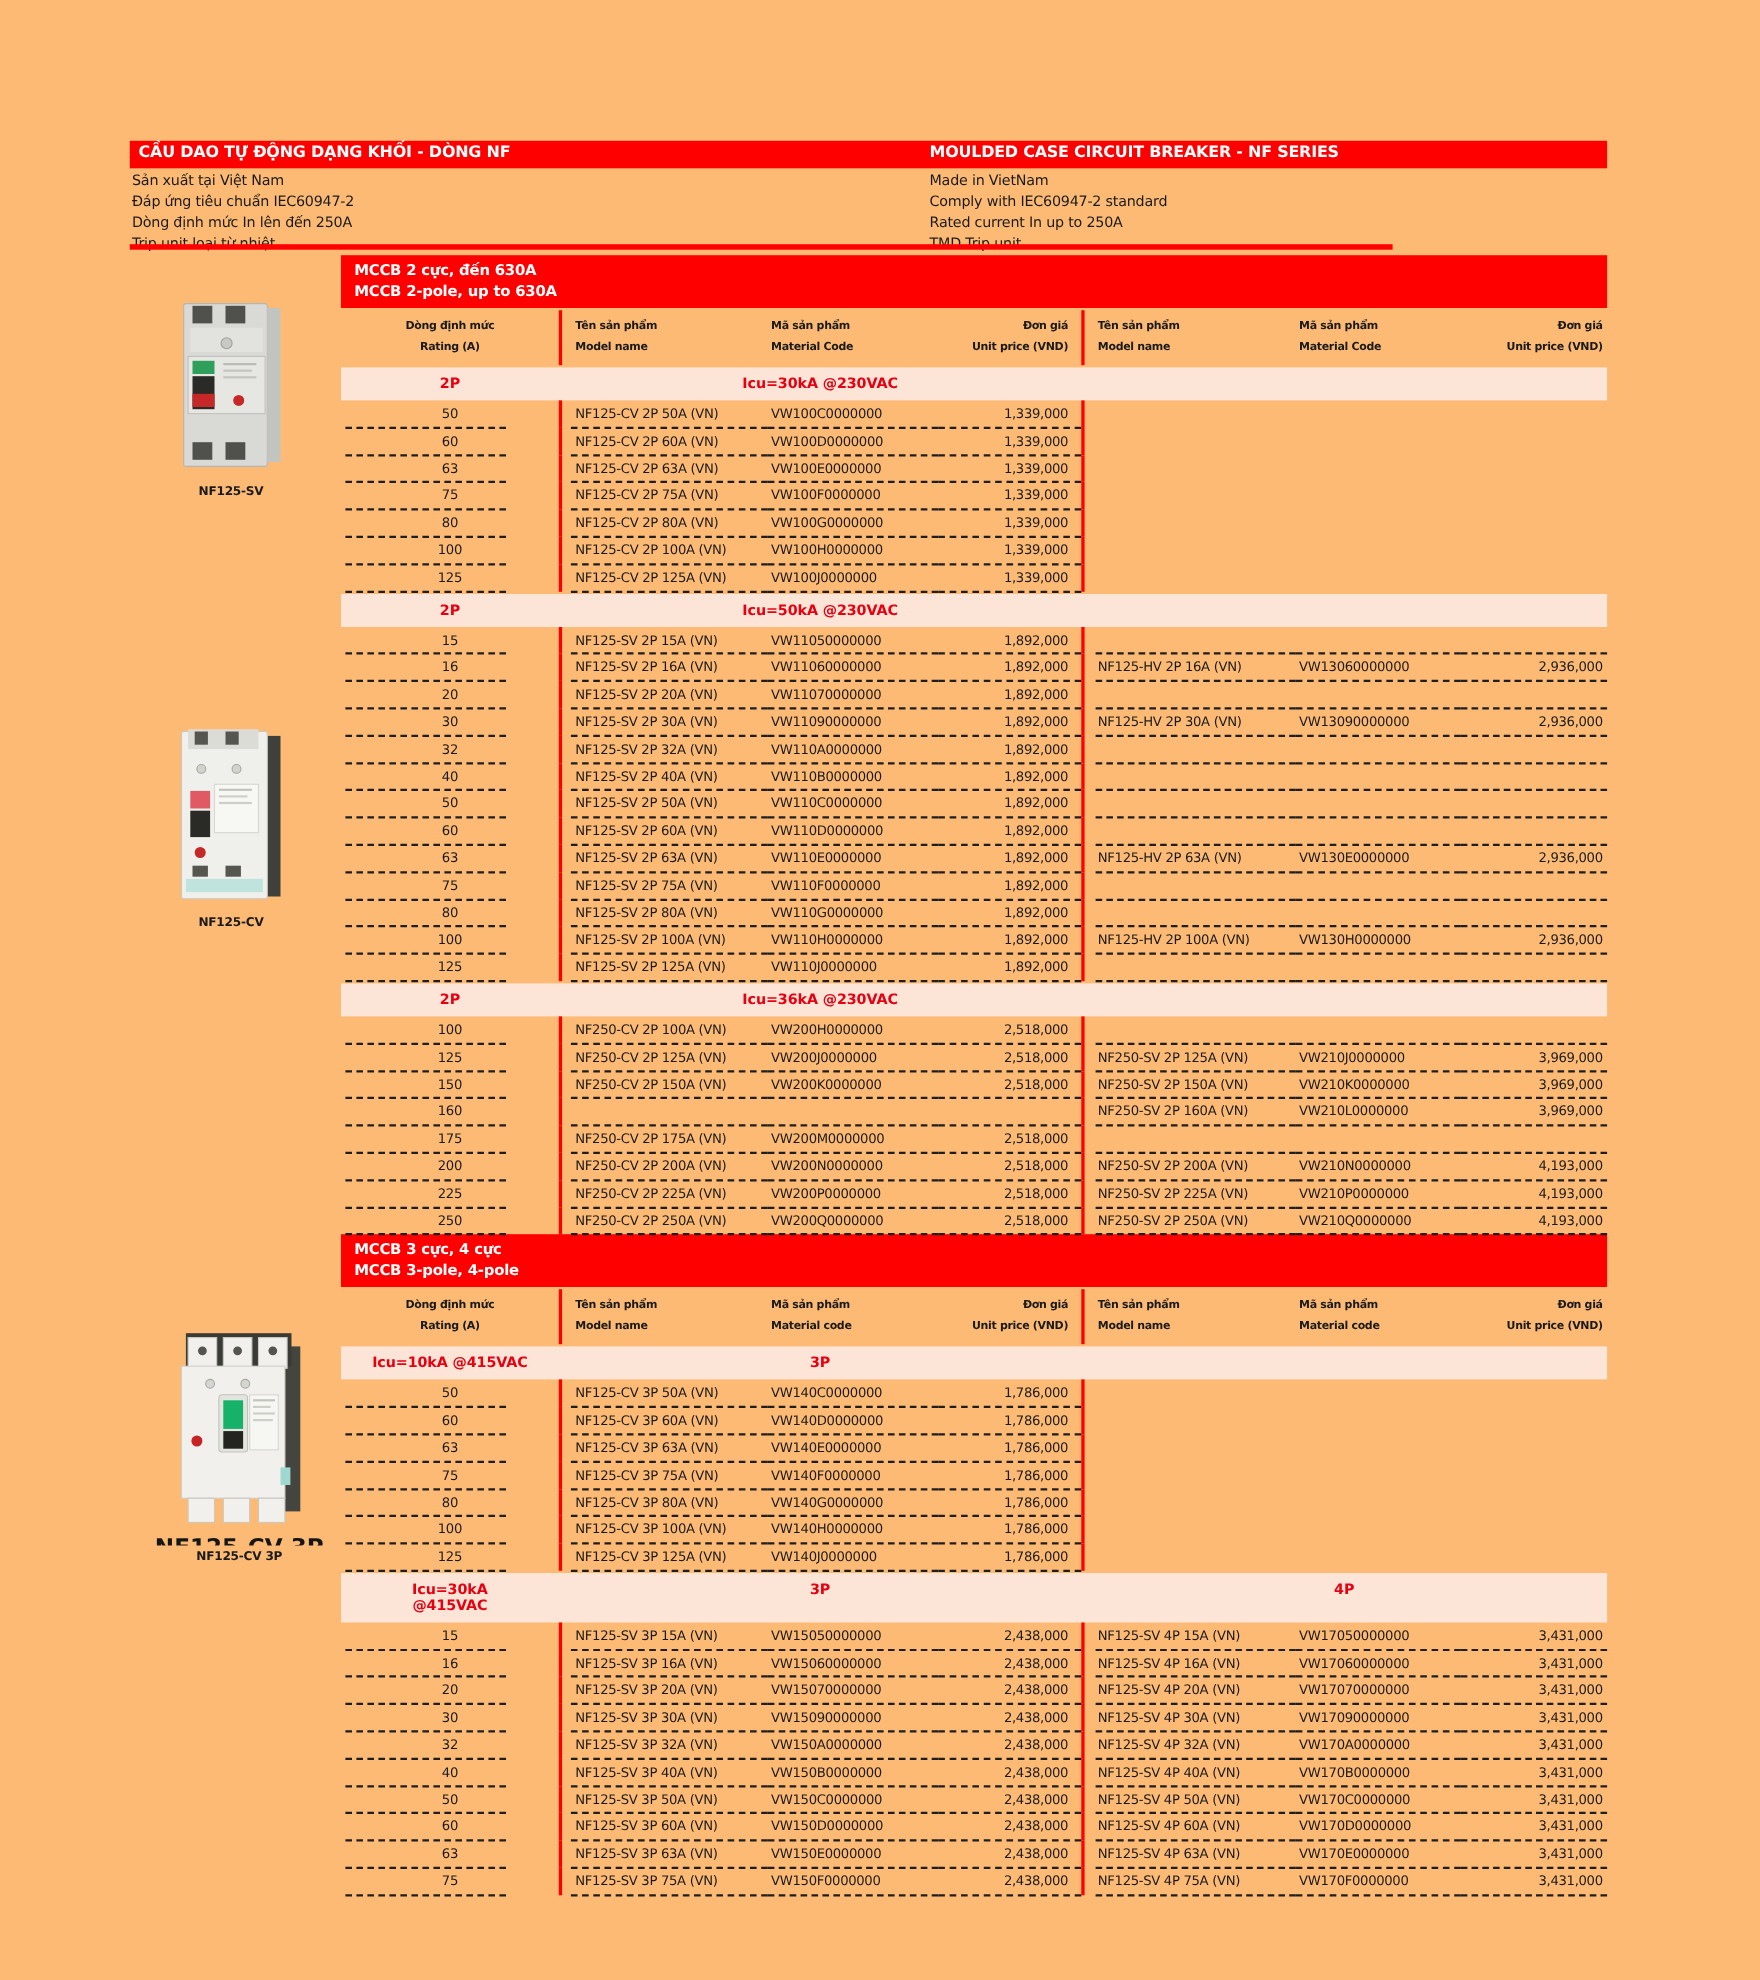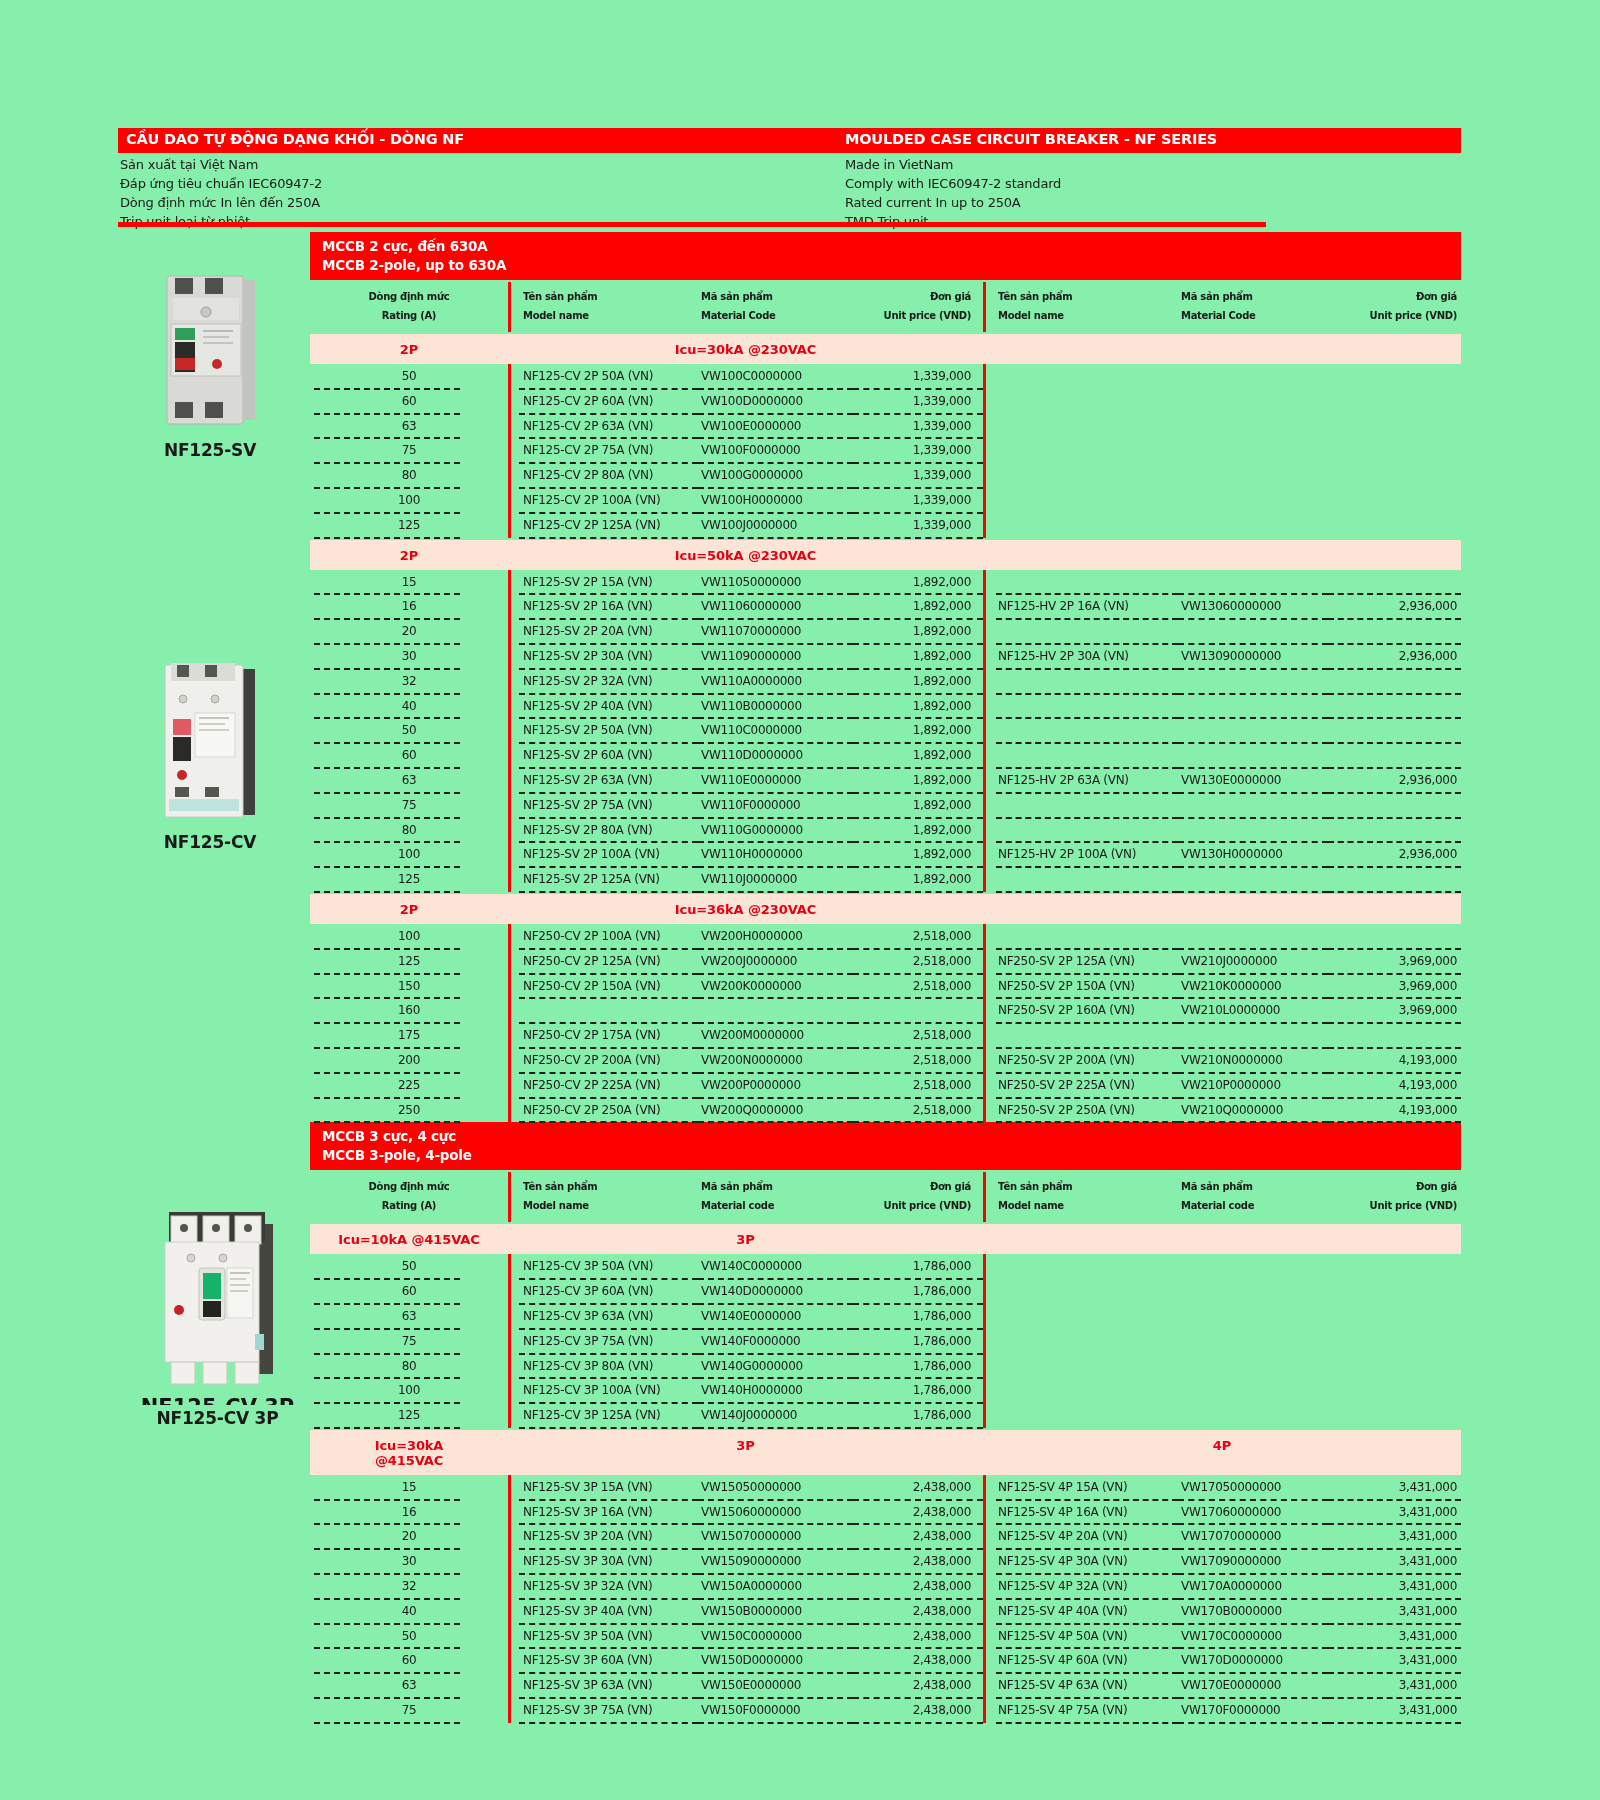--- a/index.html
+++ b/index.html
@@ -1,31 +1,31 @@
 <!DOCTYPE html>
 <html><head>
 <meta charset="utf-8">
 <style>
   html,body{margin:0;padding:0;background:#ffffff;}
-  .page{position:relative;width:1600px;height:1800px;background:#86efac;overflow:hidden;
+  .page{position:relative;width:1600px;height:1800px;background:#fdba74;overflow:hidden;
         font-family:"DejaVu Sans","Liberation Sans",sans-serif;color:#1a1a1a;}
 
   
   .title-bar{position:absolute;left:118px;top:128px;width:1343px;height:25px;background:#FF0000;}
   .title-bar span{position:absolute;top:3px;color:#fff;font-weight:bold;font-size:14.5px;letter-spacing:-0.2px;white-space:nowrap;}
   .title-vi{left:8px;}
   .title-en{left:727px;}
   .subtitle{position:absolute;top:155px;font-size:13px;line-height:19px;letter-spacing:-0.2px;}
   .subtitle-vi{left:120px;}
   .subtitle-en{left:845px;}
   .red-divider{position:absolute;left:118px;top:222px;width:1148px;height:5px;background:#FF0000;}
 
   
   .product{position:absolute;text-align:center;}
-  .product .plabel{font-weight:bold;font-size:17px;margin-top:3px;letter-spacing:-0.2px;}
+  .product .plabel{font-weight:bold;font-size:11px;margin-top:3px;letter-spacing:-0.2px;}
   .clip-artifact{height:10px;overflow:hidden;font-weight:bold;font-size:21px;color:#161616;line-height:24px;}
 
   
   .catalog{position:absolute;left:310px;top:232px;width:1151px;}
   .section-band{background:#FF0000;color:#fff;font-weight:bold;font-size:13.5px;
                 line-height:19px;padding:5px 0 5px 12px;letter-spacing:-0.2px;}
   .trow{display:grid;grid-template-columns:198px 190px 155px 130px 195px 150px 133px;}
   .band-row{display:grid;grid-template-columns:198px 475px 478px;background:#FCE4D6;margin-top:2px;}
   .band-row .bcell{padding:8px 1px 7px;text-align:center;font-weight:bold;font-size:13px;
                    color:#E60012;white-space:pre-line;line-height:15px;letter-spacing:-0.1px;}

